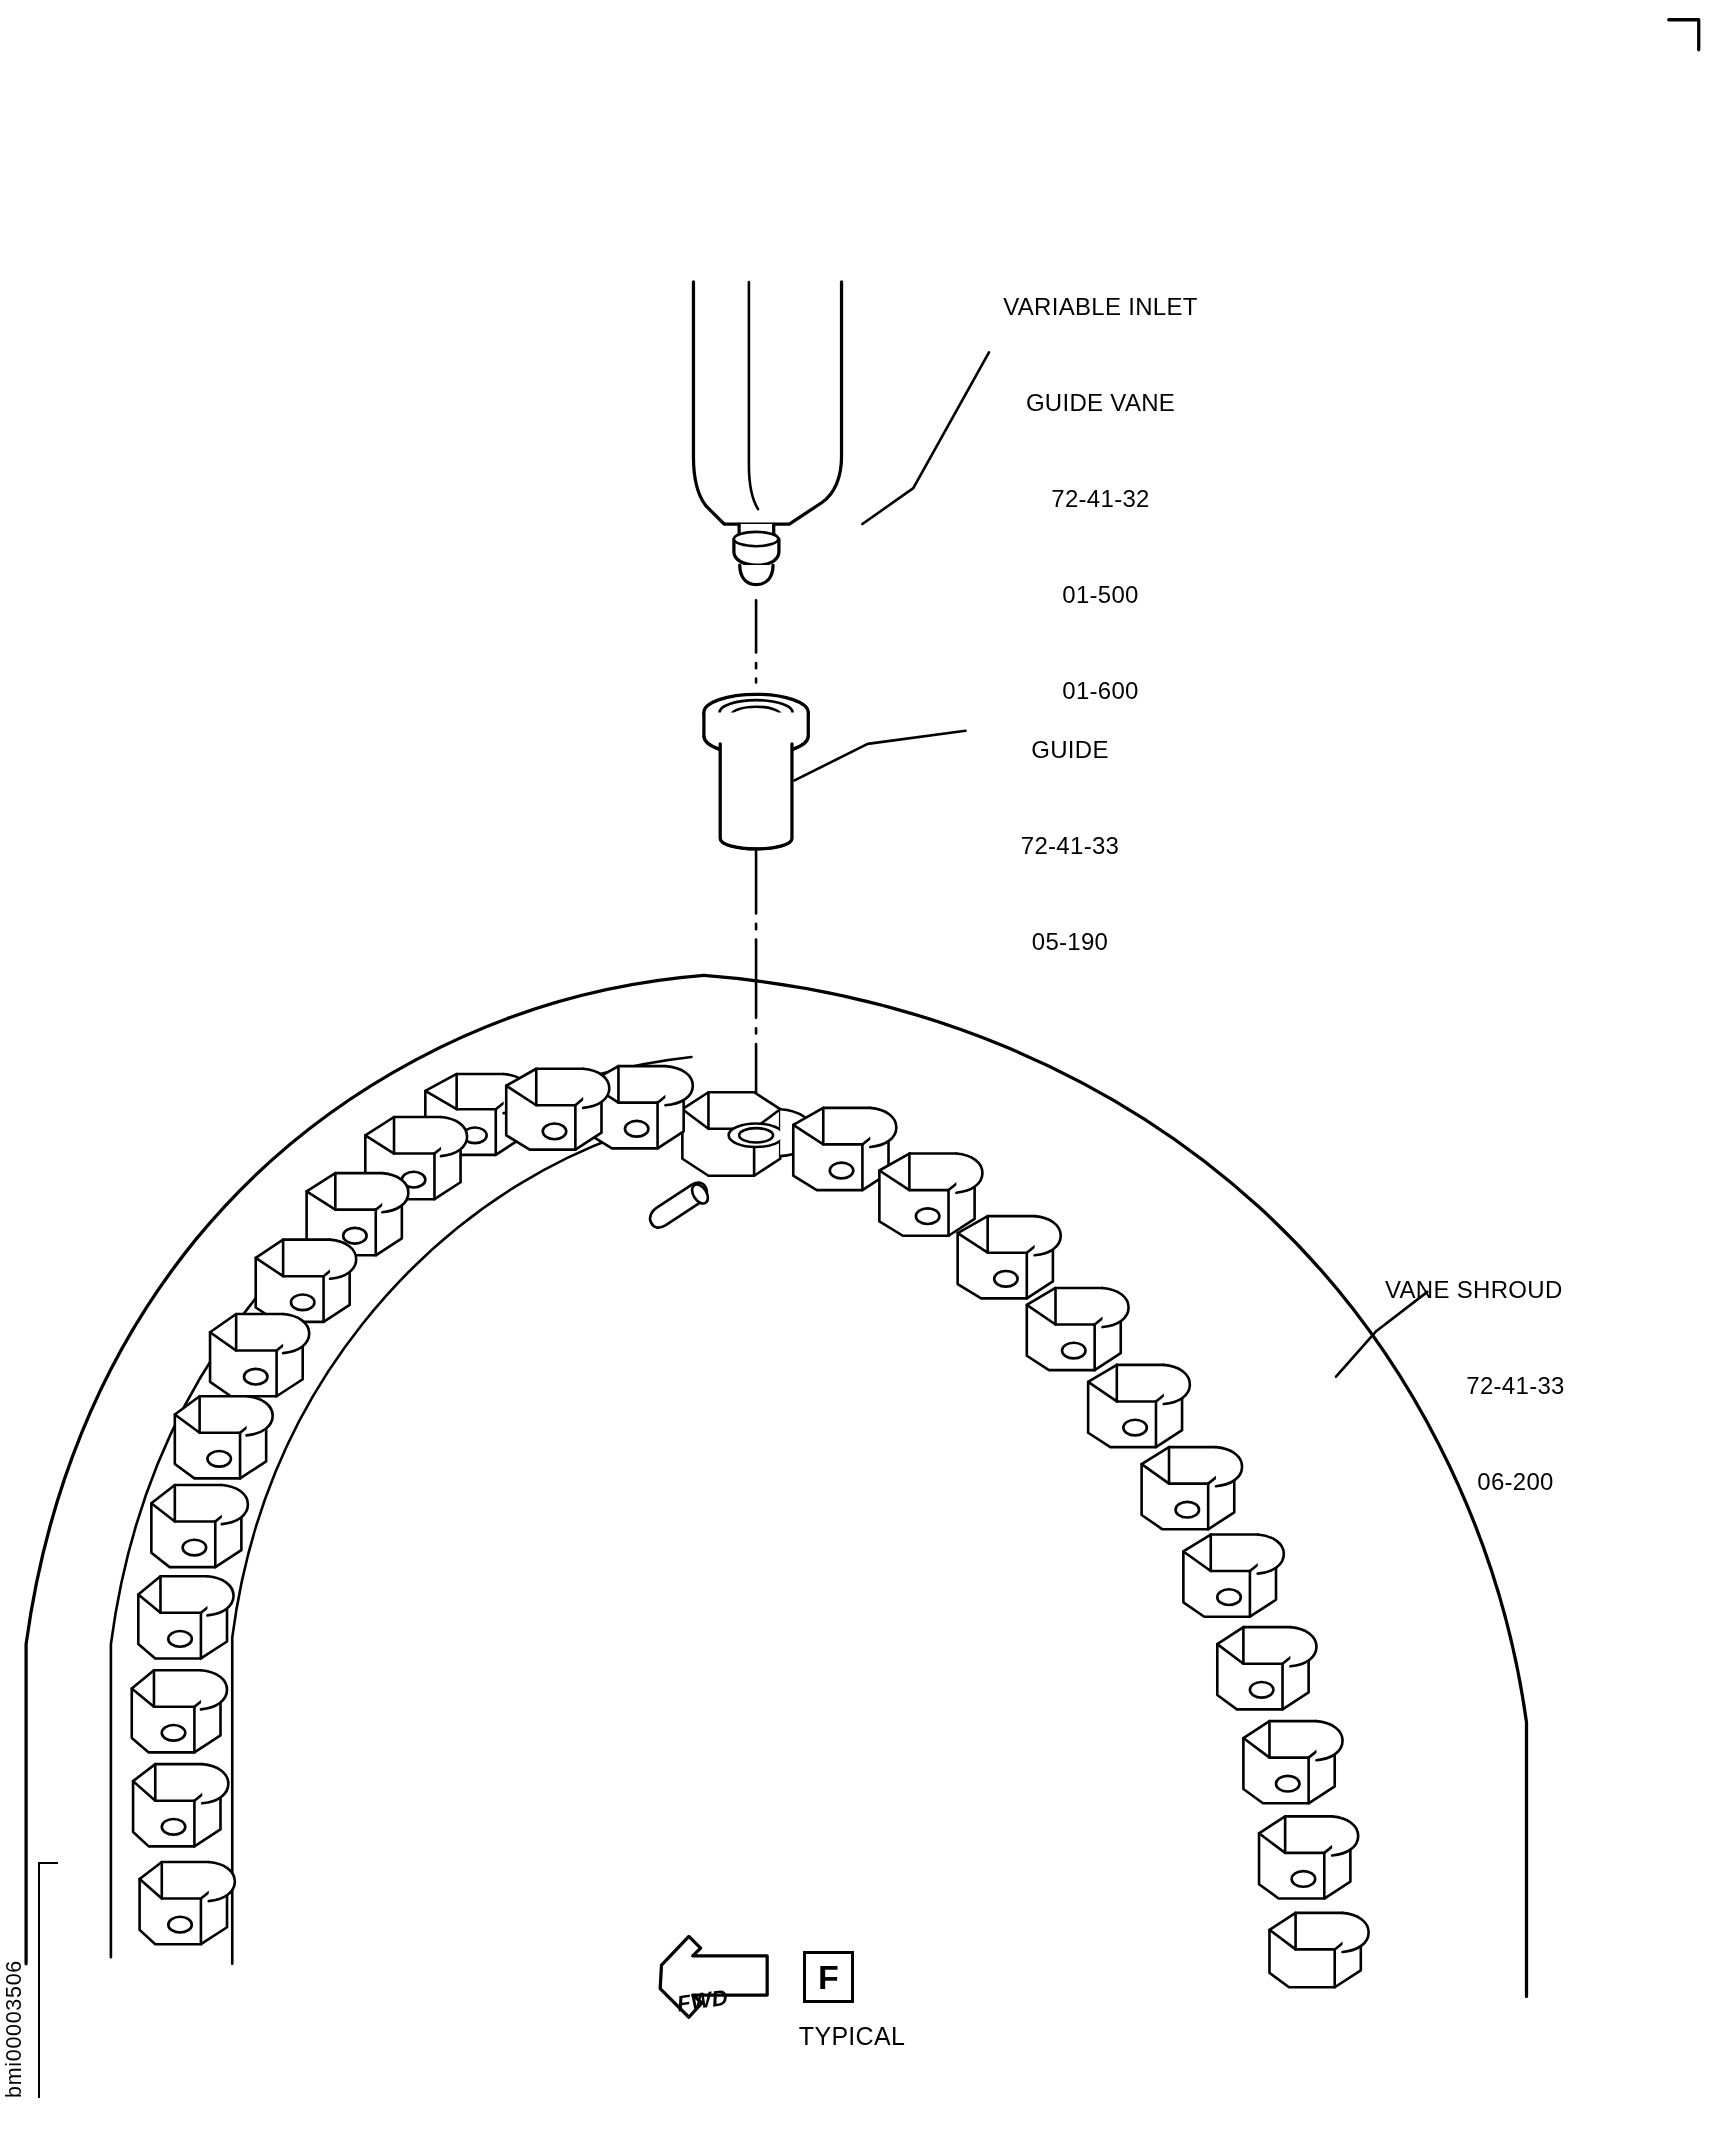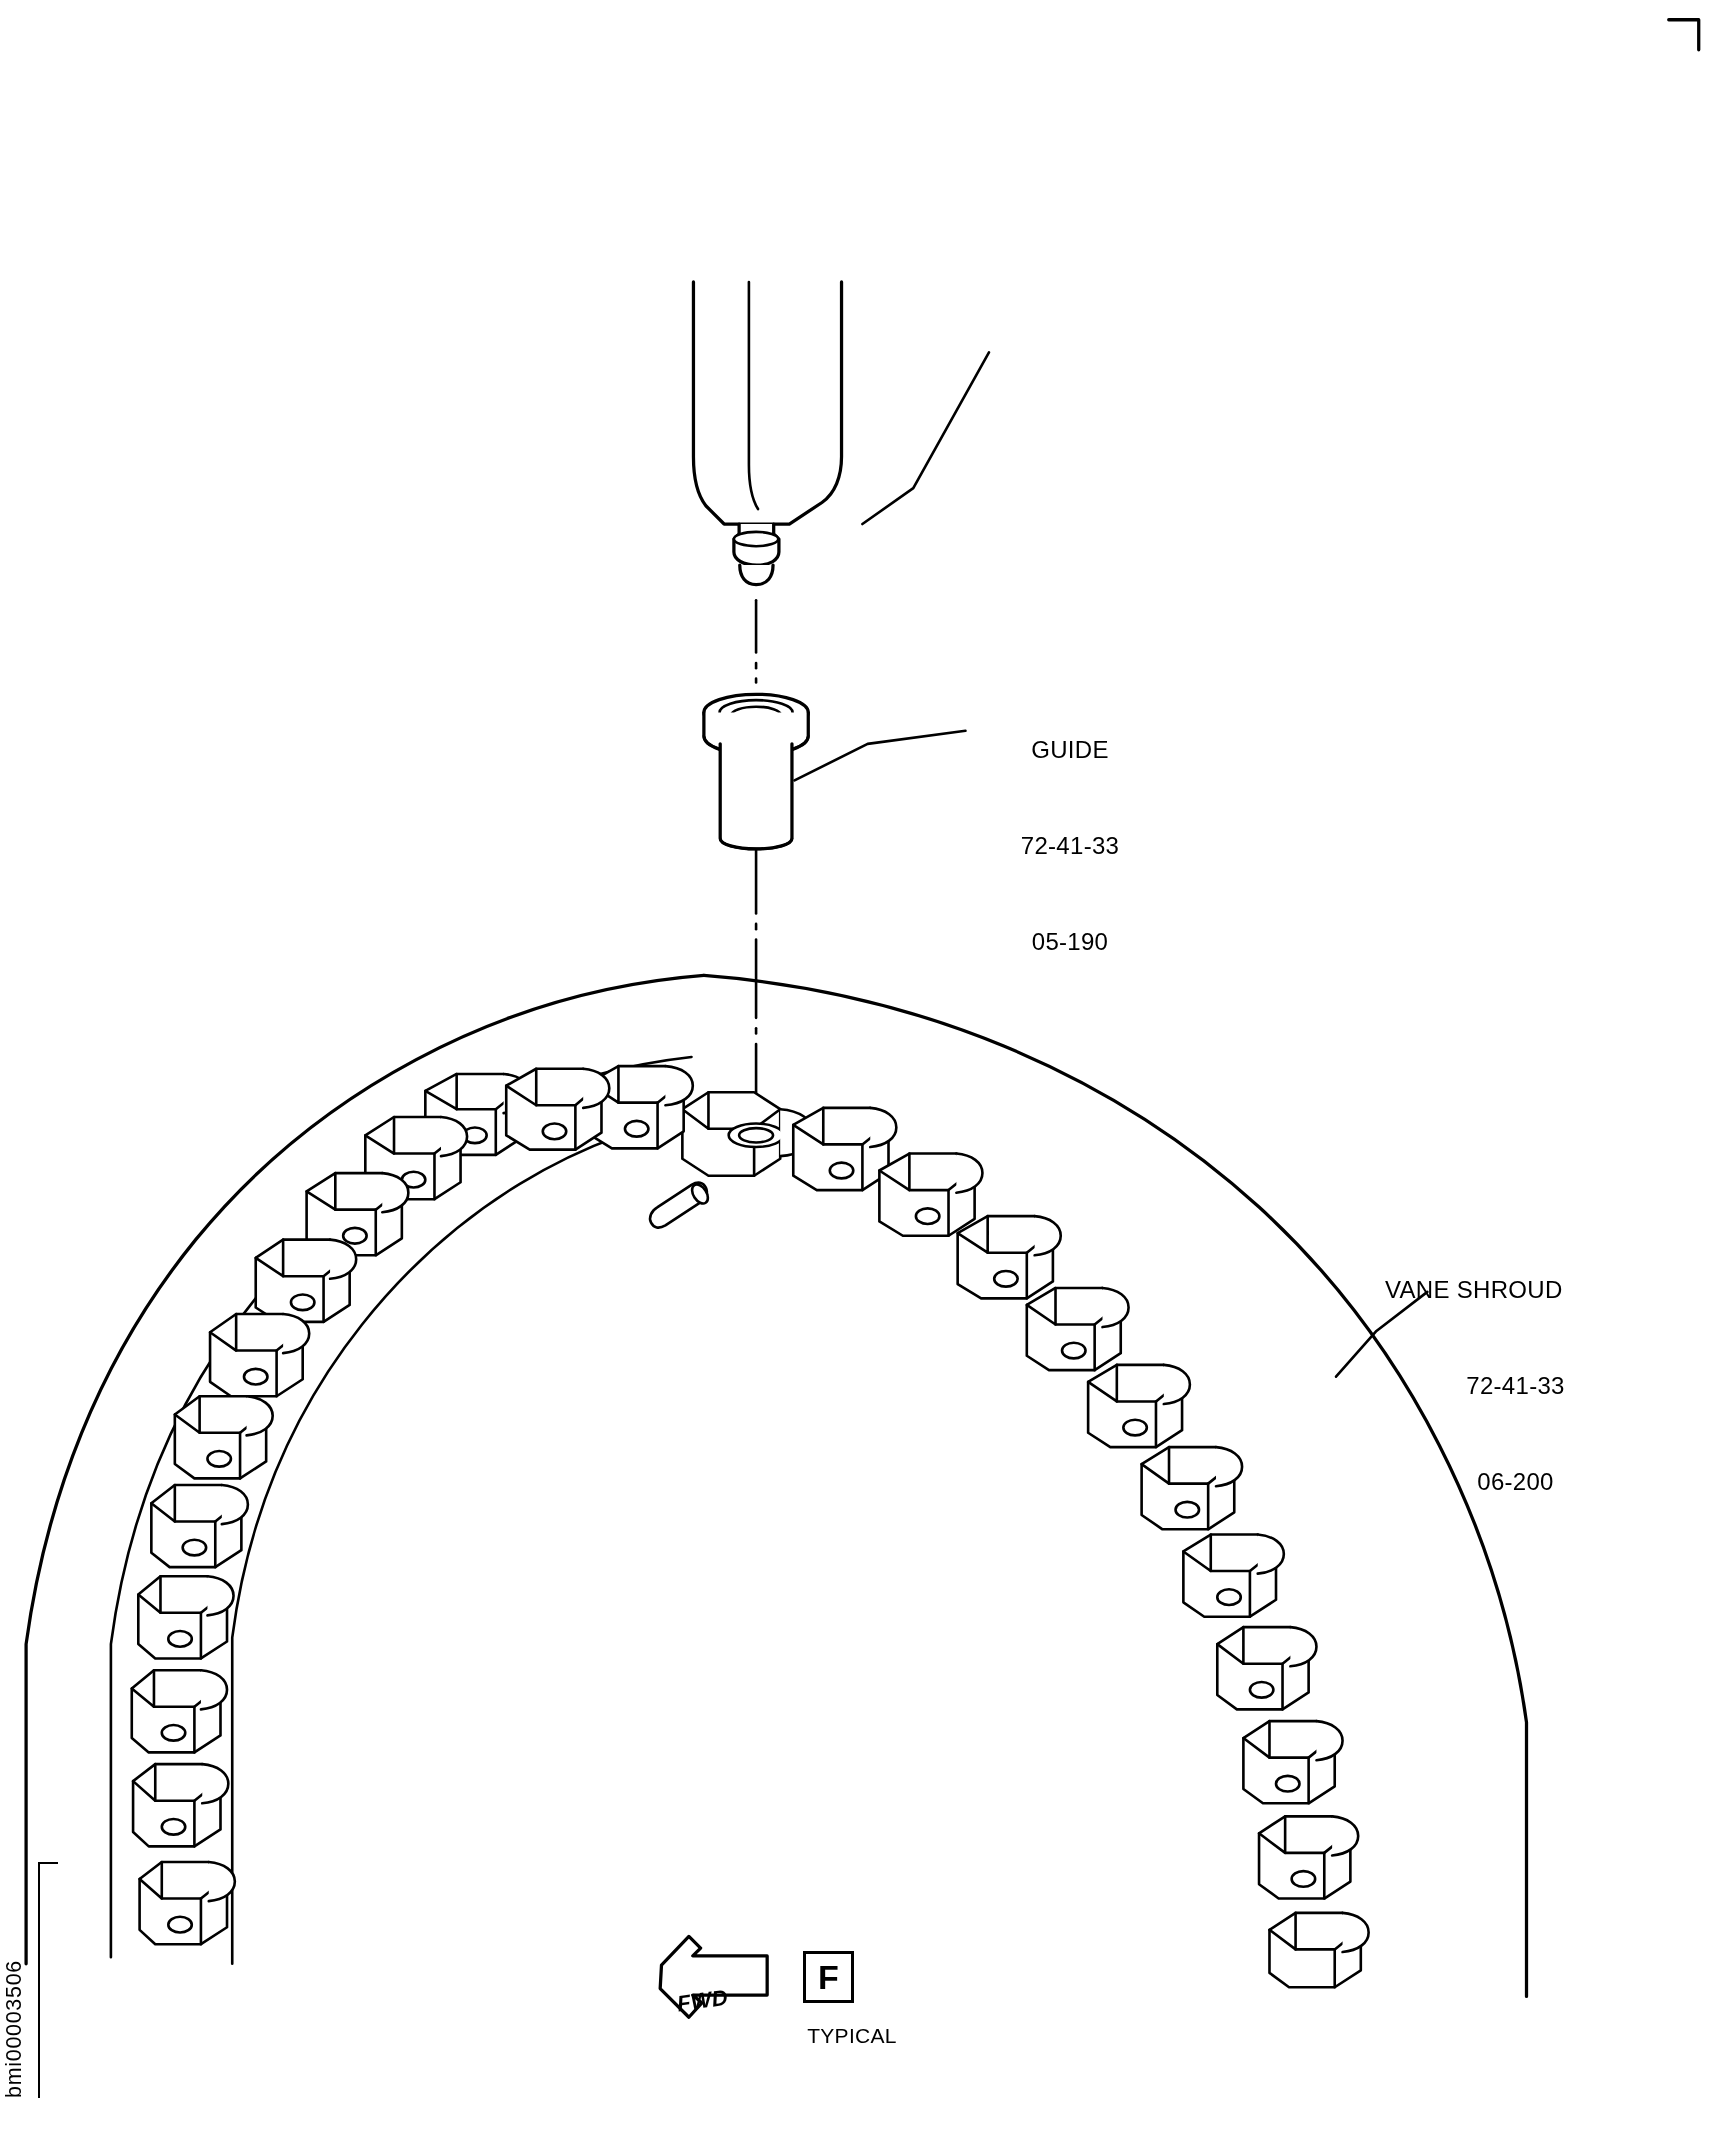--- a/index.html
+++ b/index.html
@@ -58,21 +58,21 @@
     top: 1210px;
     width: 261px;
     text-align: left;
   }
   .lbl-shroud .pn { text-align: center; }
   .lbl-typical {
     left: 767px;
     top: 2020px;
     width: 170px;
     text-align: center;
-    font-size: 21px;
+    font-size: 25px;
   }
   .fwd-text {
     position: absolute;
     left: 677px;
     top: 1988px;
     font-size: 22px;
     font-weight: bold;
     font-style: italic;
     font-family: "Liberation Sans", sans-serif;
     transform: rotate(-8deg);
@@ -411,20 +411,27 @@
         <path d="M1218 1196 L1330 1140 L1480 1120"></path>
         <path d="M2048 2110 L2110 2040 L2188 1980"></path>
       </g>
 
       <g stroke-width="5">
         <path d="M1014 3012 L1056 2968 L1074 2986 L1062 2998 L1176 2998 L1176 3058 L1062 3058 L1076 3070 L1056 3092 L1012 3048 Z" fill="#ffffff" stroke="#000000"></path>
       </g>
     </g>
   </svg>
 
+  <div class="label lbl-vigv">
+    <span class="title">VARIABLE INLET</span>
+    <span class="title">GUIDE VANE</span>
+    <span class="pn">72-41-32</span>
+    <span class="pn">01-500</span>
+    <span class="pn">01-600</span>
+  </div>
 
   <div class="label lbl-bush">
     <span class="title">GUIDE</span>
     <span class="pn">72-41-33</span>
     <span class="pn">05-190</span>
   </div>
 
   <div class="label lbl-shroud">
     <span class="title">VANE SHROUD</span>
     <span class="pn">72-41-33</span>

